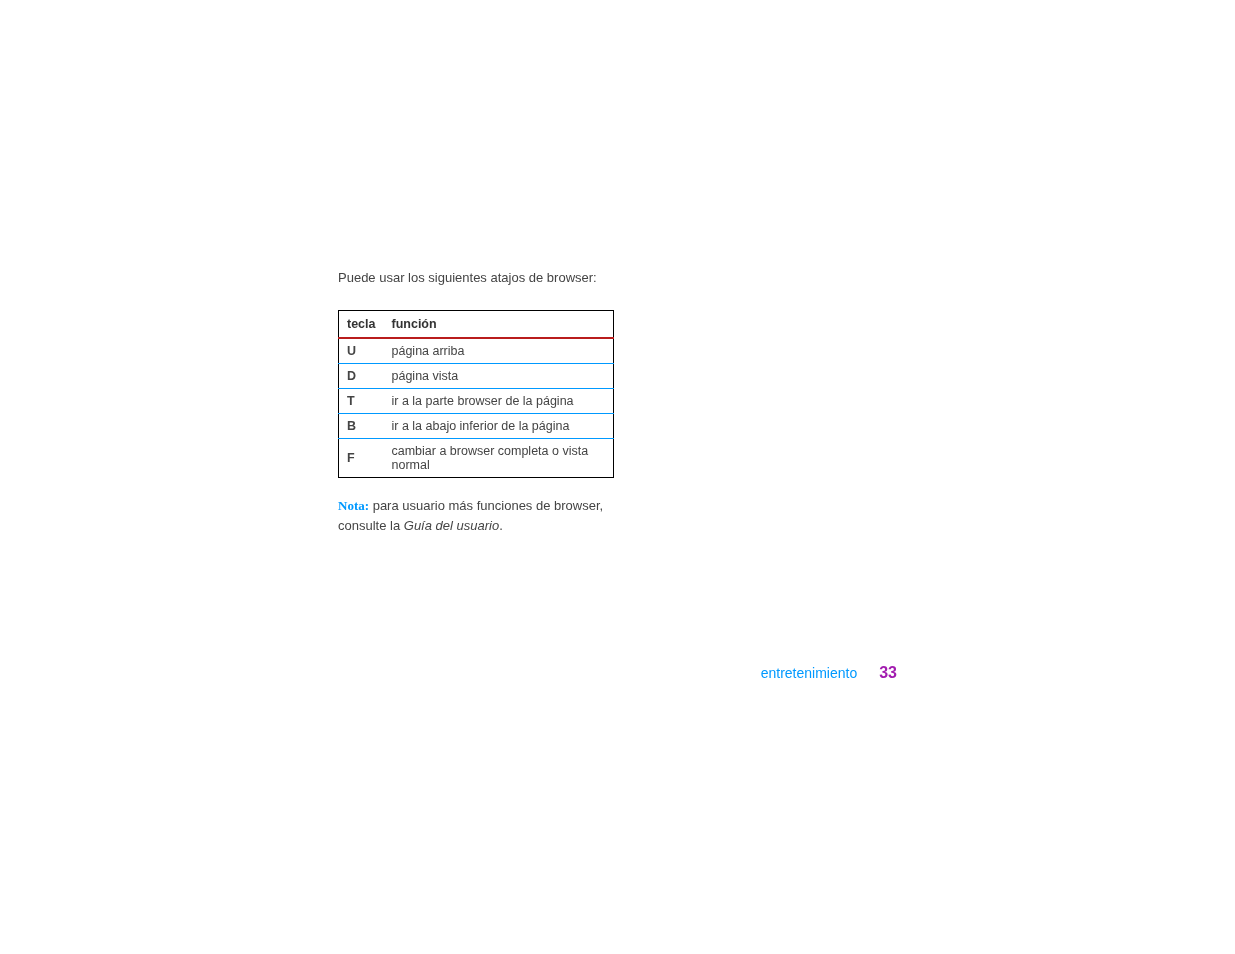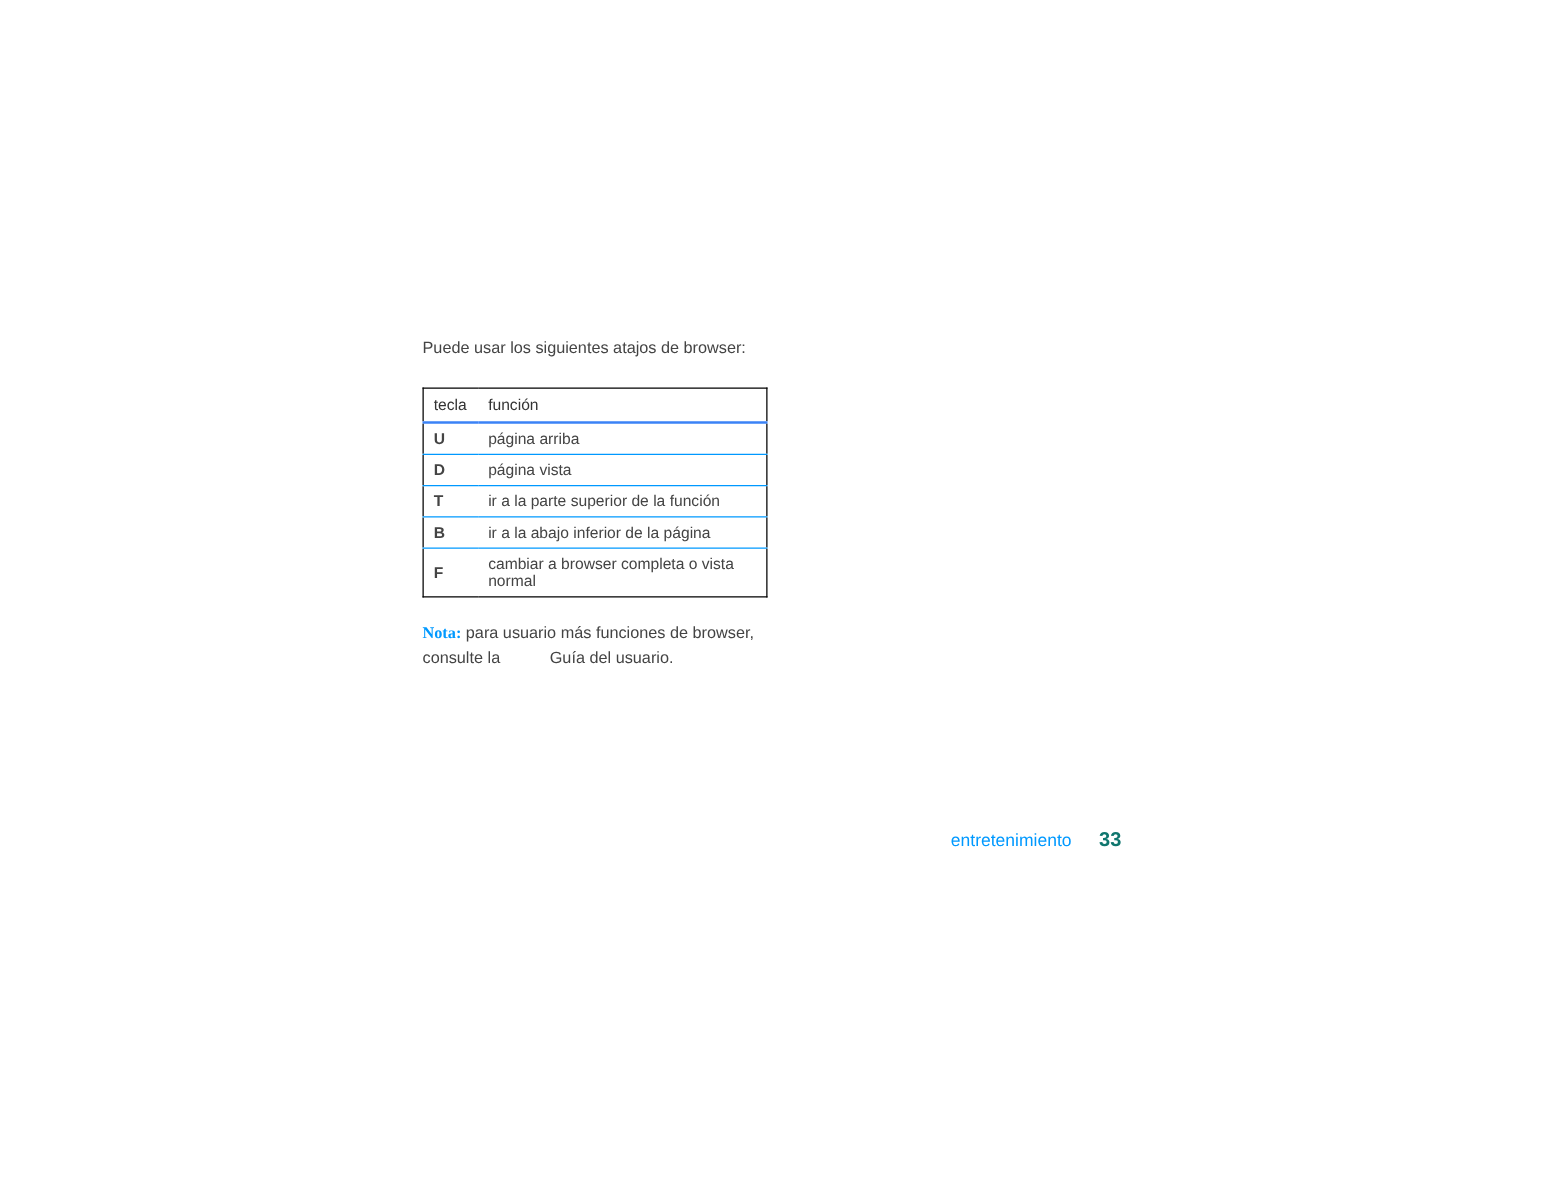--- a/index.html
+++ b/index.html
@@ -26,24 +26,24 @@
       color: #444;
       margin-bottom: 25px;
     }
     table.shortcuts {
       border-collapse: collapse;
       border: 1.5px solid #000;
       width: 276px;
     }
     table.shortcuts th {
       text-align: left;
-      font-weight: normal;
+      font-weight: bold;
       font-size: 12.5px;
       padding: 6px 8px;
-      border-bottom: 2px solid #3b82f6;
+      border-bottom: 2px solid #b91c1c;
       color: #333;
     }
     table.shortcuts th.key-col {
       width: 44px;
     }
     table.shortcuts td {
       font-size: 12.5px;
       padding: 5px 8px;
       border-top: 1px solid #0099ff;
       color: #444;
@@ -61,39 +61,39 @@
       color: #444;
       line-height: 1.5;
       width: 280px;
     }
     .note-label {
       color: #0099ff;
       font-weight: bold;
       font-family: Liberation Serif, serif;
     }
     .guide {
-      margin-left: 36px;
+      font-style: italic;
     }
     .footer {
       position: absolute;
       right: 338px;
       top: 664px;
       display: flex;
       align-items: baseline;
       gap: 22px;
     }
     .footer-section {
       color: #0099ff;
       font-size: 14px;
       text-align: right;
     }
     .footer-page {
       font-weight: bold;
       font-size: 16px;
-      color: #0f766e;
+      color: #a21caf;
     }
   </style>
 </head>
 <body>
 
 <div class="content">
   <p class="intro">Puede usar los siguientes atajos de browser:</p>
 
   <table class="shortcuts">
     <thead>
@@ -106,21 +106,21 @@
       <tr>
         <td class="key">U</td>
         <td>página arriba</td>
       </tr>
       <tr>
         <td class="key">D</td>
         <td>página vista</td>
       </tr>
       <tr>
         <td class="key">T</td>
-        <td>ir a la parte superior de la función</td>
+        <td>ir a la parte browser de la página</td>
       </tr>
       <tr>
         <td class="key">B</td>
         <td>ir a la abajo inferior de la página</td>
       </tr>
       <tr>
         <td class="key">F</td>
         <td>cambiar a browser completa o vista normal</td>
       </tr>
     </tbody>

